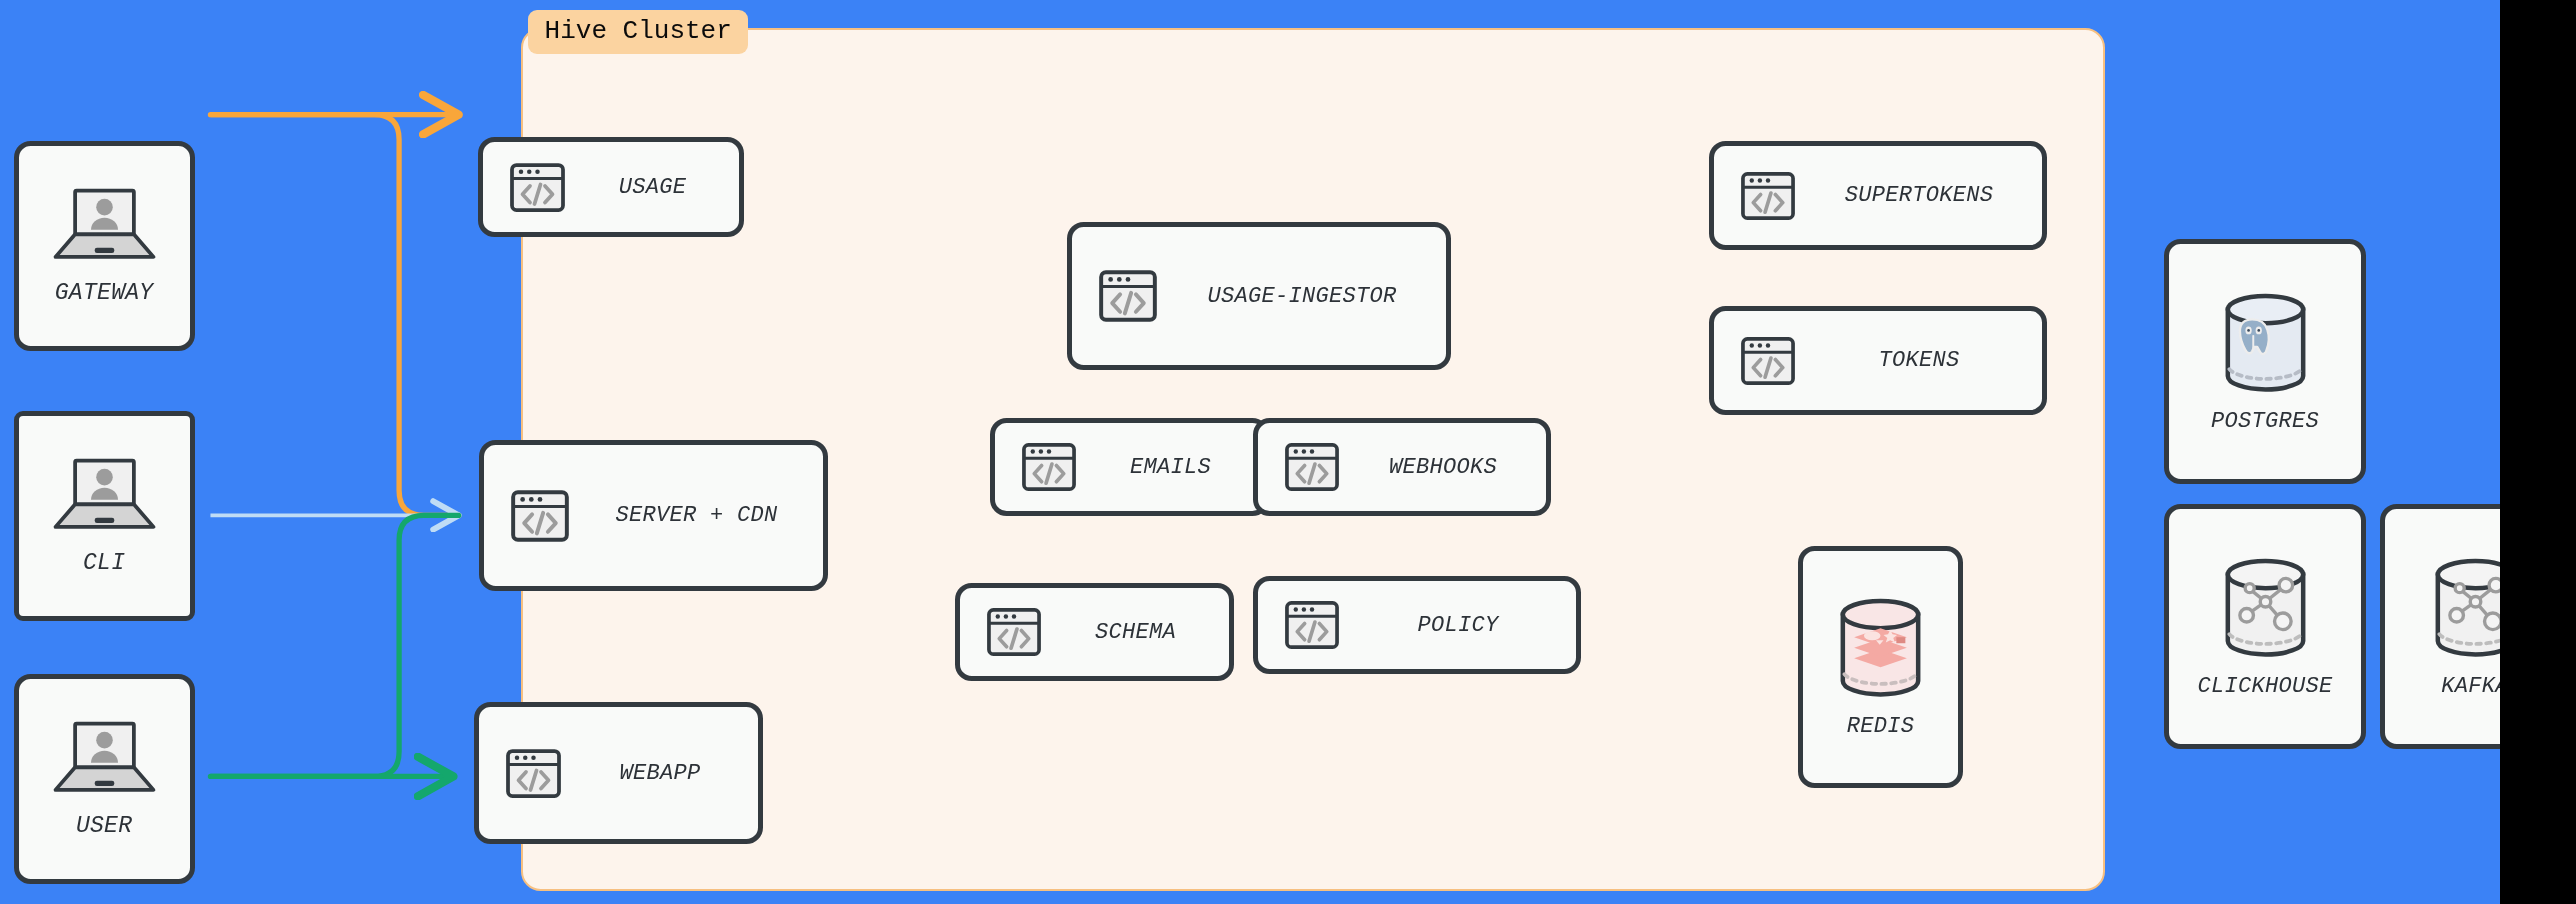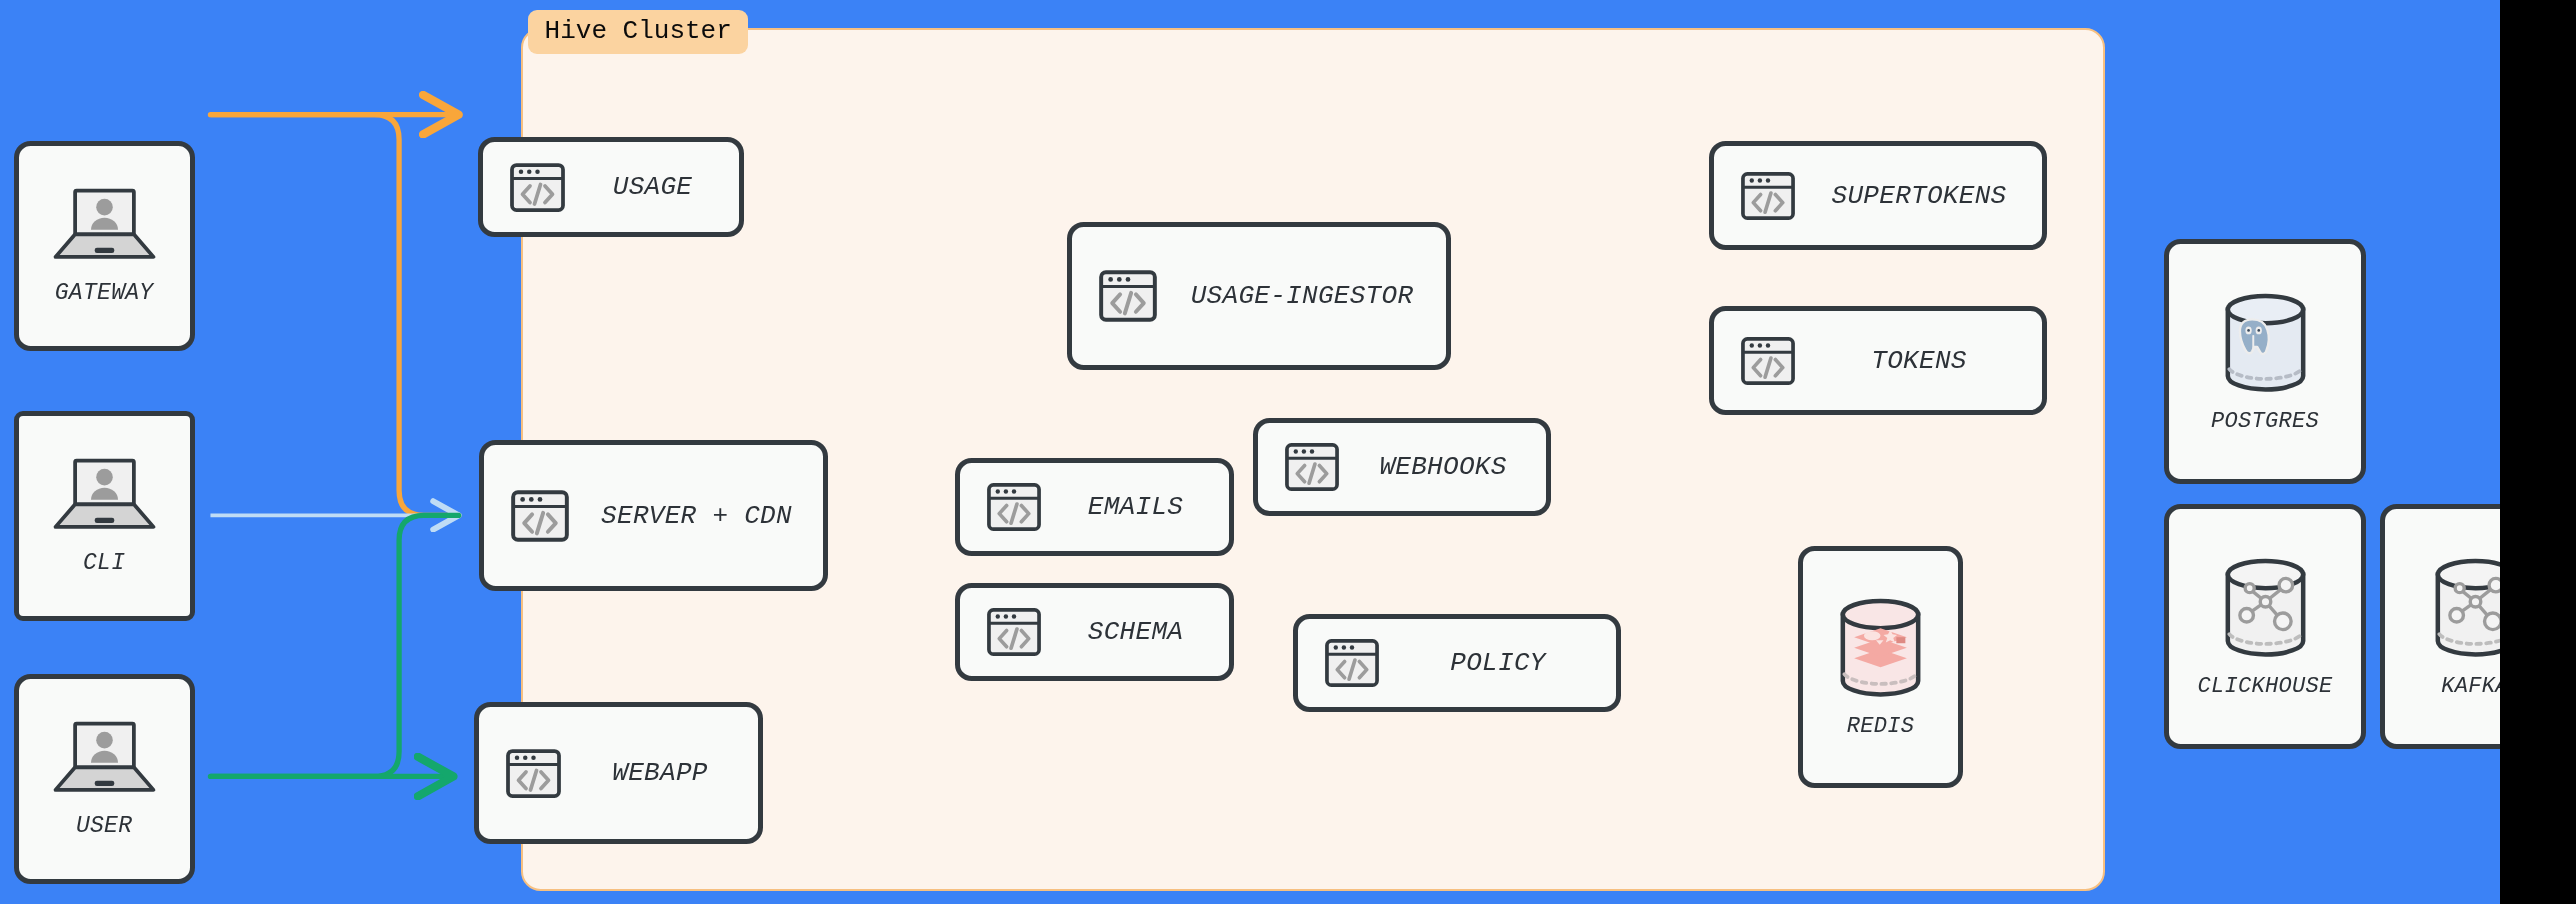--- a/index.html
+++ b/index.html
@@ -68,21 +68,21 @@
     white-space: nowrap;
   }
 
   
   .svc-card {
     display: flex;
     flex-direction: row;
     align-items: center;
   }
   .svc-card .sname {
-    font-size: 26px;
+    font-size: 22px;
     font-style: italic;
     color: #2d3238;
     letter-spacing: 0.3px;
     white-space: nowrap;
     flex: 1;
     text-align: center;
   }
   .svc-ico { flex: 0 0 auto; margin-left: 26px; }
 
   
@@ -242,21 +242,21 @@
           <circle cx="27" cy="17" r="3" fill="#333A40"></circle>
           <circle cx="38" cy="17" r="3" fill="#333A40"></circle>
         <path d="M28,36 L18,47 L28,58" fill="none" stroke="#9C9C9C" stroke-width="5" stroke-linecap="round" stroke-linejoin="round"></path>
         <path d="M48,36 L58,47 L48,58" fill="none" stroke="#9C9C9C" stroke-width="5" stroke-linecap="round" stroke-linejoin="round"></path>
         <line x1="42" y1="34" x2="34" y2="60" stroke="#9C9C9C" stroke-width="5" stroke-linecap="round"></line>
       </svg>
     </span>
     <span class="sname">USAGE-INGESTOR</span>
   </div>
 
-  <div class="card svc-card" style="left:955px; top:418px; width:279px; height:98px;margin-top:40px;">
+  <div class="card svc-card" style="left:990px; top:418px; width:279px; height:98px;">
     <span class="svc-ico">
       <svg width="56" height="56" viewBox="0 0 76 76">
         <rect x="4" y="8" width="68" height="60" rx="6" fill="#F0F0F0" stroke="#333A40" stroke-width="5"></rect>
         <line x1="4" y1="26" x2="72" y2="26" stroke="#333A40" stroke-width="4"></line>
         <circle cx="16" cy="17" r="3" fill="#333A40"></circle>
           <circle cx="27" cy="17" r="3" fill="#333A40"></circle>
           <circle cx="38" cy="17" r="3" fill="#333A40"></circle>
         <path d="M28,36 L18,47 L28,58" fill="none" stroke="#9C9C9C" stroke-width="5" stroke-linecap="round" stroke-linejoin="round"></path>
         <path d="M48,36 L58,47 L48,58" fill="none" stroke="#9C9C9C" stroke-width="5" stroke-linecap="round" stroke-linejoin="round"></path>
         <line x1="42" y1="34" x2="34" y2="60" stroke="#9C9C9C" stroke-width="5" stroke-linecap="round"></line>
@@ -290,21 +290,21 @@
           <circle cx="27" cy="17" r="3" fill="#333A40"></circle>
           <circle cx="38" cy="17" r="3" fill="#333A40"></circle>
         <path d="M28,36 L18,47 L28,58" fill="none" stroke="#9C9C9C" stroke-width="5" stroke-linecap="round" stroke-linejoin="round"></path>
         <path d="M48,36 L58,47 L48,58" fill="none" stroke="#9C9C9C" stroke-width="5" stroke-linecap="round" stroke-linejoin="round"></path>
         <line x1="42" y1="34" x2="34" y2="60" stroke="#9C9C9C" stroke-width="5" stroke-linecap="round"></line>
       </svg>
     </span>
     <span class="sname">SCHEMA</span>
   </div>
 
-  <div class="card svc-card" style="left:1253px; top:614px; width:328px; height:98px;margin-left:40px;">
+  <div class="card svc-card" style="left:1253px; top:576px; width:328px; height:98px;">
     <span class="svc-ico">
       <svg width="56" height="56" viewBox="0 0 76 76">
         <rect x="4" y="8" width="68" height="60" rx="6" fill="#F0F0F0" stroke="#333A40" stroke-width="5"></rect>
         <line x1="4" y1="26" x2="72" y2="26" stroke="#333A40" stroke-width="4"></line>
         <circle cx="16" cy="17" r="3" fill="#333A40"></circle>
           <circle cx="27" cy="17" r="3" fill="#333A40"></circle>
           <circle cx="38" cy="17" r="3" fill="#333A40"></circle>
         <path d="M28,36 L18,47 L28,58" fill="none" stroke="#9C9C9C" stroke-width="5" stroke-linecap="round" stroke-linejoin="round"></path>
         <path d="M48,36 L58,47 L48,58" fill="none" stroke="#9C9C9C" stroke-width="5" stroke-linecap="round" stroke-linejoin="round"></path>
         <line x1="42" y1="34" x2="34" y2="60" stroke="#9C9C9C" stroke-width="5" stroke-linecap="round"></line>

